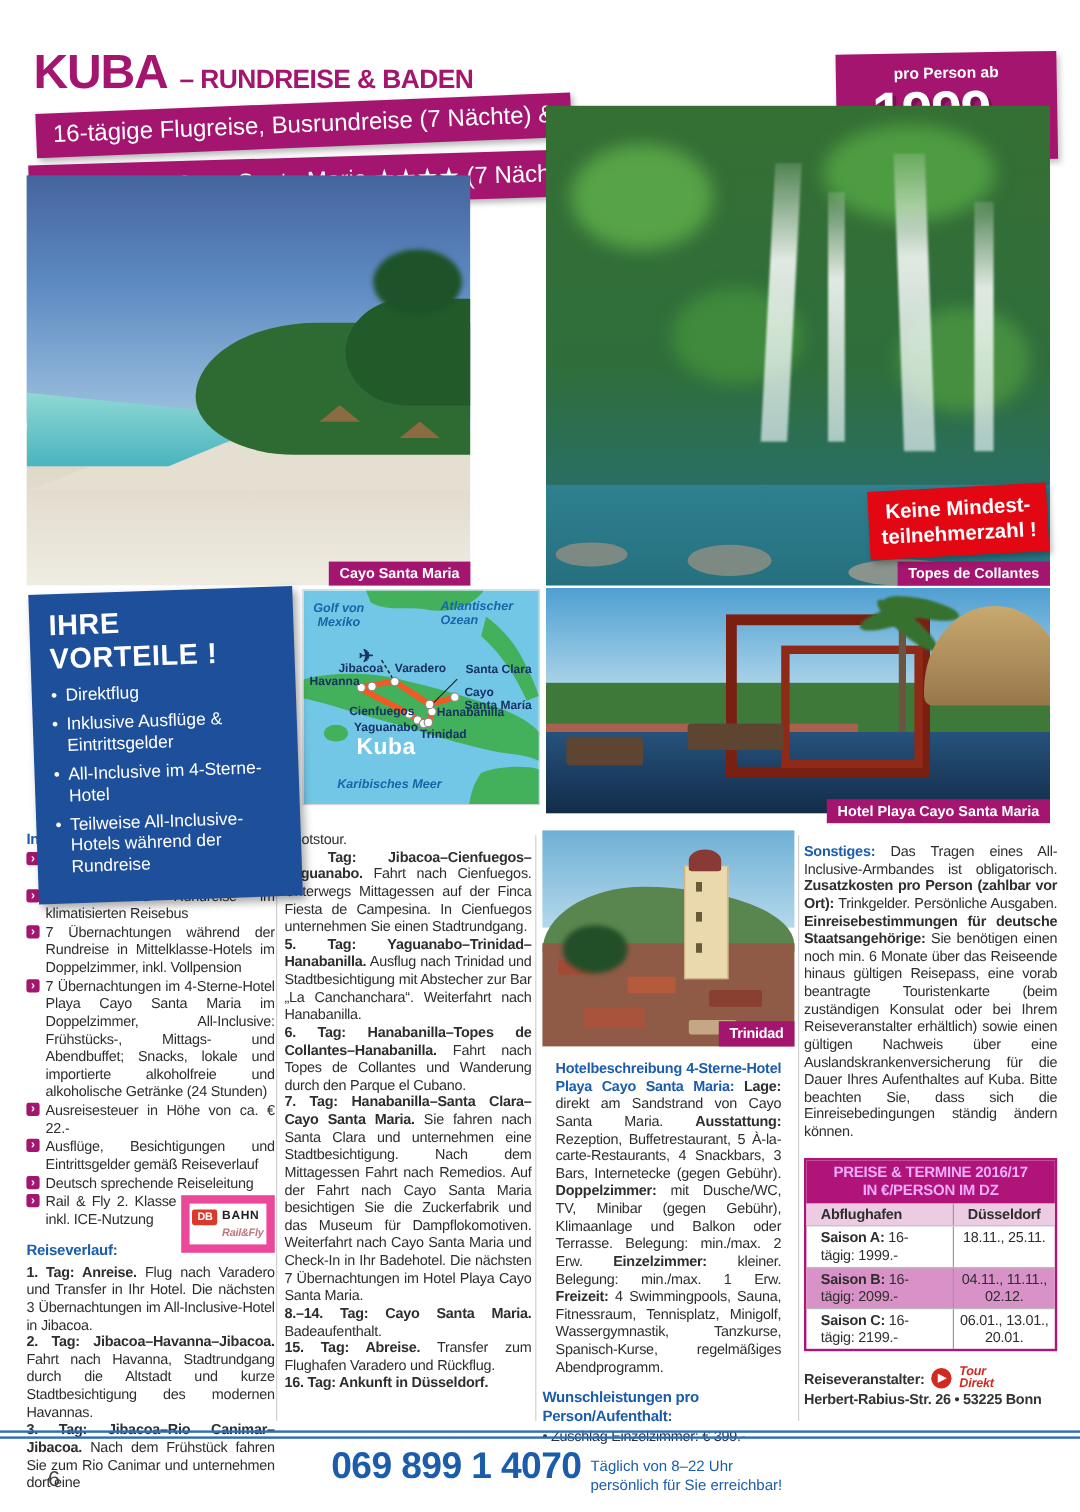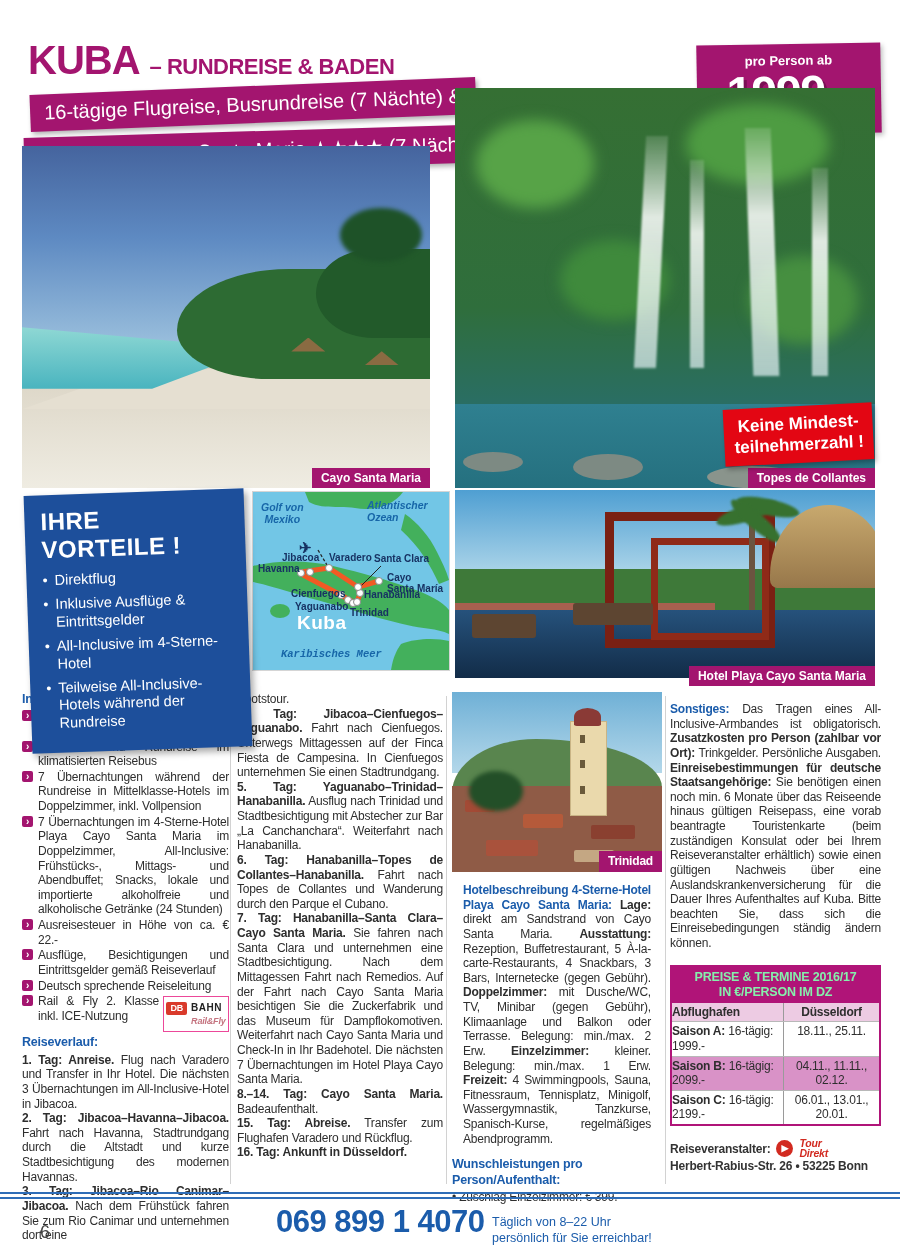--- a/index.html
+++ b/index.html
@@ -16,21 +16,21 @@
   .price-box{position:absolute;left:697px;top:44px;width:184px;height:90px;background:#a3156f;color:#fff;
              text-align:center;transform:rotate(-1deg);box-shadow:2px 3px 5px rgba(0,0,0,.25);}
   .price-label{font-size:13px;font-weight:bold;margin-top:9px;}
   .price-big{font-size:46px;font-weight:bold;line-height:1.05;letter-spacing:-1px;
              text-shadow:3px 3px 0 rgba(70,10,50,.45);}
   
   .photo{position:absolute;overflow:visible;}
   .photo .frame{position:absolute;inset:0;overflow:hidden;}
   .photo-label{position:absolute;background:#a3156f;color:#fff;font-size:12px;font-weight:bold;
                padding:3px 9px;white-space:nowrap;z-index:5;}
-  .beach{left:22px;top:146px;width:408px;height:342px;}
+  .beach{left:22px;top:146px;width:370px;height:342px;}
   .b-sky{position:absolute;left:0;top:0;width:100%;height:60%;background:linear-gradient(180deg,#45649e 0%,#5e8ac2 45%,#9dc2de 100%);}
   .b-sea{position:absolute;left:0;top:53%;width:58%;height:18%;background:linear-gradient(180deg,#8fd8d4,#49b4bf);
          clip-path:polygon(0 0,100% 35%,55% 100%,0 100%);}
   .b-sand{position:absolute;left:0;top:62%;width:100%;height:38%;background:linear-gradient(180deg,#d9d2c2,#efece2);}
   .b-sand2{position:absolute;left:0;top:57%;width:100%;height:20%;background:#e5dfd1;
            clip-path:polygon(100% 0,100% 100%,0 100%,18% 62%);}
   .b-veg{position:absolute;right:0;top:36%;width:62%;height:32%;background:#2d6b33;
          border-radius:55% 0 0 45%/70% 0 0 55%;}
   .b-veg2{position:absolute;right:0;top:30%;width:28%;height:26%;background:#225a2a;border-radius:60% 0 0 60%;}
   .b-palm{position:absolute;right:2%;top:18%;width:20%;height:16%;background:#1e5228;border-radius:50%;
@@ -76,40 +76,40 @@
   .col2{left:237px;width:206px;}
   .col3{left:452px;width:210px;}
   .col4{left:670px;width:211px;}
   .vrule{position:absolute;top:696px;height:488px;width:1px;background:#d2d2d2;}
   .h-blue{color:#1b5cab;font-weight:bold;}
   .head-blue{color:#1b5cab;font-weight:bold;font-size:12.5px;margin:0 0 2px;text-align:left;}
   .inc{position:relative;padding-left:16px;margin-bottom:1px;}
   .inc-arrow{position:absolute;left:0;top:1px;width:11px;height:11px;background:#a3156f;color:#fff;
              font-size:10px;line-height:11px;text-align:center;font-weight:bold;border-radius:2px;}
   .day{margin:0;}
-  .rail-logo{float:right;width:64px;height:34px;border:1px solid #ec4899;background:#fff;margin:2px 0 2px 4px;
+  .rail-logo{float:right;width:64px;height:34px;border:7px solid #ec4899;background:#fff;margin:2px 0 2px 4px;
              display:grid;grid-template-columns:auto auto;align-content:center;justify-content:center;
              column-gap:4px;row-gap:1px;}
   .db-badge{background:#d93a2b;color:#fff;font-weight:bold;font-size:9px;padding:1px 4px;border-radius:2px;}
   .db-bahn{font-weight:bold;font-size:10px;color:#222;letter-spacing:.5px;}
   .db-railfly{grid-column:2;font-size:9px;font-style:italic;color:#c4737f;font-weight:bold;}
   .trinidad-photo{position:relative;width:210px;height:180px;margin:0 0 10px;}
   .t-sky{position:absolute;left:0;top:0;width:100%;height:45%;background:linear-gradient(180deg,#6fb0d6,#b4d8ea);}
   .t-hills{position:absolute;left:0;top:26%;width:100%;height:30%;background:#59854e;border-radius:40% 60% 0 0/100% 90% 0 0;}
   .t-town{position:absolute;left:0;top:52%;width:100%;height:48%;background:#8f5b46;}
   .t-roof{position:absolute;border-radius:2px;}
   .t-tower{position:absolute;left:56%;top:16%;width:17%;height:52%;background:#ead9ac;border:1px solid #c9b485;}
   .t-dome{position:absolute;left:58%;top:9%;width:13%;height:10%;background:#8a3a36;border-radius:50% 50% 10% 10%;}
   .t-win{position:absolute;width:5px;height:8px;background:#6a5a3a;}
   .t-palm{position:absolute;left:8%;top:44%;width:26%;height:22%;background:#234f28;border-radius:50%;filter:blur(2px);}
   
   .ptable{border:2px solid #b01478;margin-top:14px;font-size:12px;letter-spacing:-0.2px;}
-  .pt-head{background:#b01478;color:#86efac;font-weight:bold;text-align:center;font-size:12.5px;line-height:1.2;padding:3px 2px;}
+  .pt-head{background:#b01478;color:#f0abfc;font-weight:bold;text-align:center;font-size:12.5px;line-height:1.2;padding:3px 2px;}
   .pt-row{display:flex;border-top:1px solid #b8b8b8;}
-  .pt-row > .ltc{flex:1.25;padding:2px 0;text-align:left;}
+  .pt-row > .ltc{flex:1.25;padding:2px 12px;text-align:left;}
   .pt-row > .rtc{flex:1;padding:2px 3px;text-align:center;border-left:1px solid #9a9a9a;}
   .pt-cols{background:#edcbe3;font-weight:bold;border-top:none;}
   .row-b{background:#d992c7;}
   .pt-order{background:#1b5cab;color:#fff;font-weight:bold;font-size:16px;text-align:center;padding:5px 2px;letter-spacing:-0.3px;}
   .operator{margin-top:13px;font-size:12px;font-weight:bold;color:#333;text-align:left;}
   .op-line1{display:flex;align-items:center;gap:6px;}
   .td-circle{display:inline-flex;width:17px;height:17px;border-radius:50%;background:#d22a20;color:#fff;
              font-size:9px;align-items:center;justify-content:center;}
   .td-text{color:#d22a20;font-style:italic;font-weight:bold;font-size:10.5px;line-height:.95;}
   
@@ -214,26 +214,26 @@
         <circle cx="100" cy="111" r="3.5"></circle>
           <circle cx="104" cy="110" r="3.5"></circle>
           <circle cx="107" cy="101" r="3.5"></circle>
         <circle cx="105" cy="95" r="3.5"></circle>
       </g>
     </svg>
     <span class="wlabel" style="left:8px;top:10px;text-align:center;">
       <span>Golf von</span><br><span>Mexiko</span></span>
     <span class="wlabel" style="left:114px;top:8px;">
       <span>Atlantischer</span><br><span>Ozean</span></span>
-    <span class="wlabel" style="left:28px;top:157px;font-family:Liberation Mono, monospace;">Karibisches Meer</span>
+    <span class="wlabel" style="left:28px;top:157px;">Karibisches Meer</span>
     <span class="clabel" style="left:46px;top:48px;font-size:15px;">✈</span>
     <span class="clabel" style="left:5px;top:72px;">Havanna</span>
     <span class="clabel" style="left:29px;top:61px;">Jibacoa</span>
     <span class="clabel" style="left:76px;top:61px;">Varadero</span>
-    <span class="clabel" style="left:121px;top:62px;">Santa Clara</span>
+    <span class="clabel" style="left:135px;top:62px;">Santa Clara</span>
     <span class="clabel" style="left:134px;top:81px;">
       <span>Cayo</span><br><span>Santa María</span></span>
     <span class="clabel" style="left:38px;top:97px;">Cienfuegos</span>
     <span class="clabel" style="left:42px;top:110px;">Yaguanabo</span>
     <span class="clabel" style="left:111px;top:98px;">Hanabanilla</span>
     <span class="clabel" style="left:97px;top:116px;">Trinidad</span>
     <span class="kuba-label" style="left:44px;top:120px;">Kuba</span>
   </div>
 
   <div class="photo pool">

